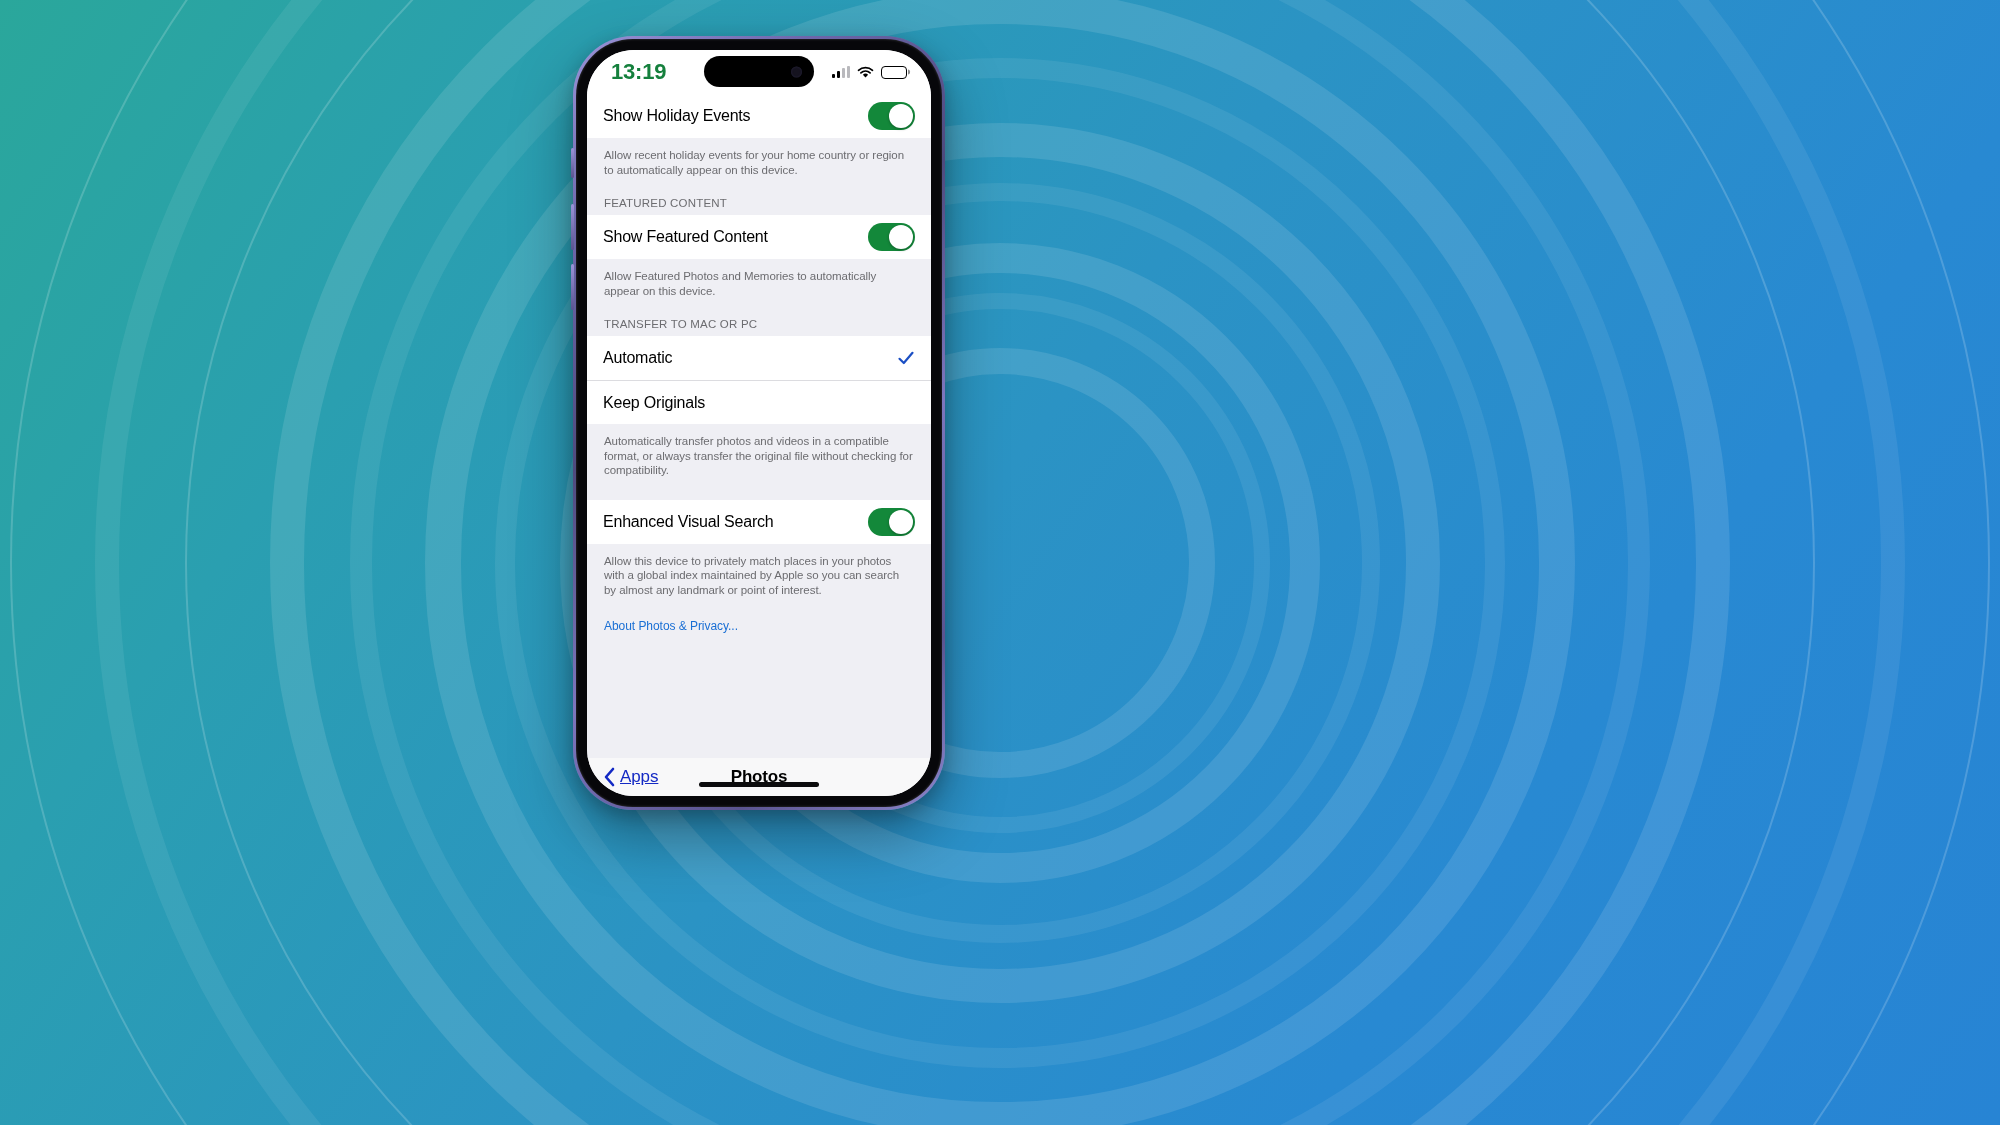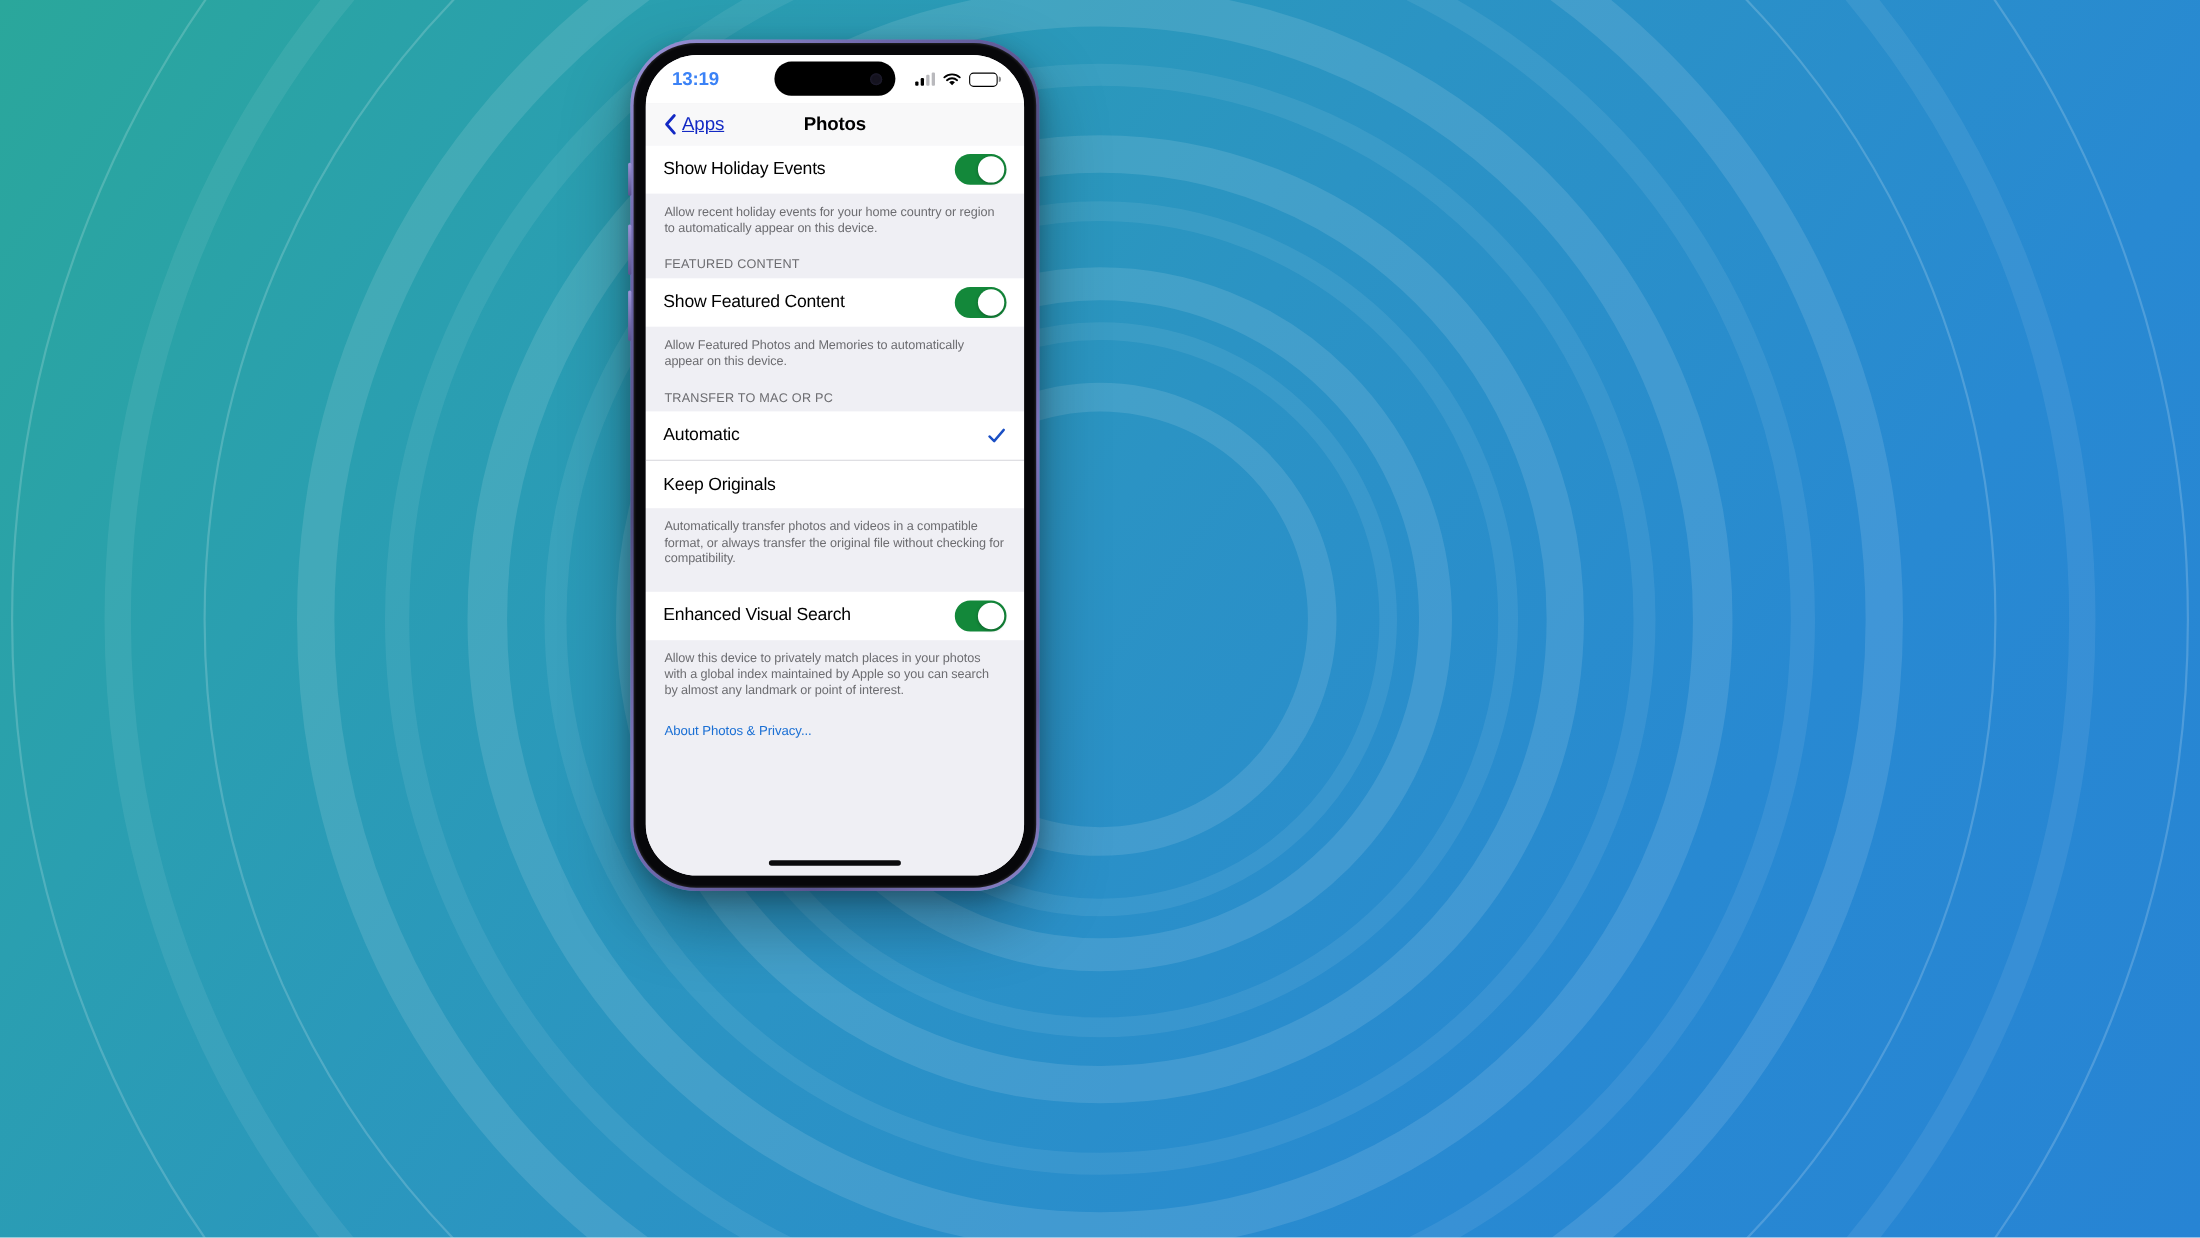--- a/index.html
+++ b/index.html
@@ -49,21 +49,21 @@
 
   
   #status-bar {
     position:relative;
     height:44px;
     background:#ffffff;
     display:flex; align-items:center;
     padding:0 24px;
   }
   #status-time {
-    font-size:17px; font-weight:bold; color:#3b82f6;
+    font-size:22px; font-weight:bold; color:#15803d;
     letter-spacing:-0.2px;
     width:70px;
   }
   #dynamic-island {
     position:absolute;
     left:50%; transform:translateX(-50%);
     top:6px;
     width:110px; height:31px;
     border-radius:18px;
     background:#000;
@@ -247,75 +247,75 @@
             <path d="M8.5 11.6 L5.9 8.7 a4 4 0 0 1 5.2 0 Z" fill="#000"></path>
             <path d="M3.9 6.9 a7 7 0 0 1 9.2 0" stroke="#000" stroke-width="1.7" fill="none" stroke-linecap="round"></path>
             <path d="M1.5 4.3 a10.4 10.4 0 0 1 14 0" stroke="#000" stroke-width="1.7" fill="none" stroke-linecap="round"></path>
           </svg>
           <span id="battery">
             <span id="battery-fill"></span>
           </span>
         </div>
       </div>
 
+      <div id="settings-scroll">
+
+        <div class="cell">
+          <span class="cell-label">Show Holiday Events</span>
+          <span class="cell-spacer"></span>
+          <span class="toggle">
+            <span class="knob"></span>
+          </span>
+        </div>
+        <div class="footnote">Allow recent holiday events for your home country or region to automatically appear on this device.</div>
+
+        <div class="group-header">FEATURED CONTENT</div>
+        <div class="cell">
+          <span class="cell-label">Show Featured Content</span>
+          <span class="cell-spacer"></span>
+          <span class="toggle">
+            <span class="knob"></span>
+          </span>
+        </div>
+        <div class="footnote">Allow Featured Photos and Memories to automatically appear on this device.</div>
+
+        <div class="group-header">TRANSFER TO MAC OR PC</div>
+        <div class="cell">
+          <span class="cell-label">Automatic</span>
+          <span class="cell-spacer"></span>
+          <svg class="checkmark" viewBox="0 0 18 18">
+            <path d="M2.5 9.8 L6.8 14 L15.5 3.8" stroke="#1b4fc4" stroke-width="2.2" fill="none" stroke-linecap="round" stroke-linejoin="round"></path>
+          </svg>
+        </div>
+        <div class="cell">
+          <span class="cell-label">Keep Originals</span>
+          <span class="cell-spacer"></span>
+        </div>
+        <div class="footnote">Automatically transfer photos and videos in a compatible format, or always transfer the original file without checking for compatibility.</div>
+
+        <div class="gap"></div>
+
+        <div class="cell">
+          <span class="cell-label">Enhanced Visual Search</span>
+          <span class="cell-spacer"></span>
+          <span class="toggle">
+            <span class="knob"></span>
+          </span>
+        </div>
+        <div class="footnote">Allow this device to privately match places in your photos with a global index maintained by Apple so you can search by almost any landmark or point of interest.</div>
+
+        <div id="about-link">About Photos &amp; Privacy...</div>
+      </div>
+
       <div id="nav-bar">
         <div id="back-button">
           <svg id="chevron-left-icon" viewBox="0 0 12 20">
             <path d="M10 2 L3 10 L10 18" stroke="#1329c4" stroke-width="2.6" fill="none" stroke-linecap="round" stroke-linejoin="round"></path>
           </svg>
           <span id="back-label">Apps</span>
         </div>
         <div id="nav-title">Photos</div>
       </div>
 
-      <div id="settings-scroll">
-
-        <div class="cell">
-          <span class="cell-label">Show Holiday Events</span>
-          <span class="cell-spacer"></span>
-          <span class="toggle">
-            <span class="knob"></span>
-          </span>
-        </div>
-        <div class="footnote">Allow recent holiday events for your home country or region to automatically appear on this device.</div>
-
-        <div class="group-header">FEATURED CONTENT</div>
-        <div class="cell">
-          <span class="cell-label">Show Featured Content</span>
-          <span class="cell-spacer"></span>
-          <span class="toggle">
-            <span class="knob"></span>
-          </span>
-        </div>
-        <div class="footnote">Allow Featured Photos and Memories to automatically appear on this device.</div>
-
-        <div class="group-header">TRANSFER TO MAC OR PC</div>
-        <div class="cell">
-          <span class="cell-label">Automatic</span>
-          <span class="cell-spacer"></span>
-          <svg class="checkmark" viewBox="0 0 18 18">
-            <path d="M2.5 9.8 L6.8 14 L15.5 3.8" stroke="#1b4fc4" stroke-width="2.2" fill="none" stroke-linecap="round" stroke-linejoin="round"></path>
-          </svg>
-        </div>
-        <div class="cell">
-          <span class="cell-label">Keep Originals</span>
-          <span class="cell-spacer"></span>
-        </div>
-        <div class="footnote">Automatically transfer photos and videos in a compatible format, or always transfer the original file without checking for compatibility.</div>
-
-        <div class="gap"></div>
-
-        <div class="cell">
-          <span class="cell-label">Enhanced Visual Search</span>
-          <span class="cell-spacer"></span>
-          <span class="toggle">
-            <span class="knob"></span>
-          </span>
-        </div>
-        <div class="footnote">Allow this device to privately match places in your photos with a global index maintained by Apple so you can search by almost any landmark or point of interest.</div>
-
-        <div id="about-link">About Photos &amp; Privacy...</div>
-      </div>
-
       <div id="home-indicator"></div>
     </div>
   </div>
 </div>
 
 </body></html>

